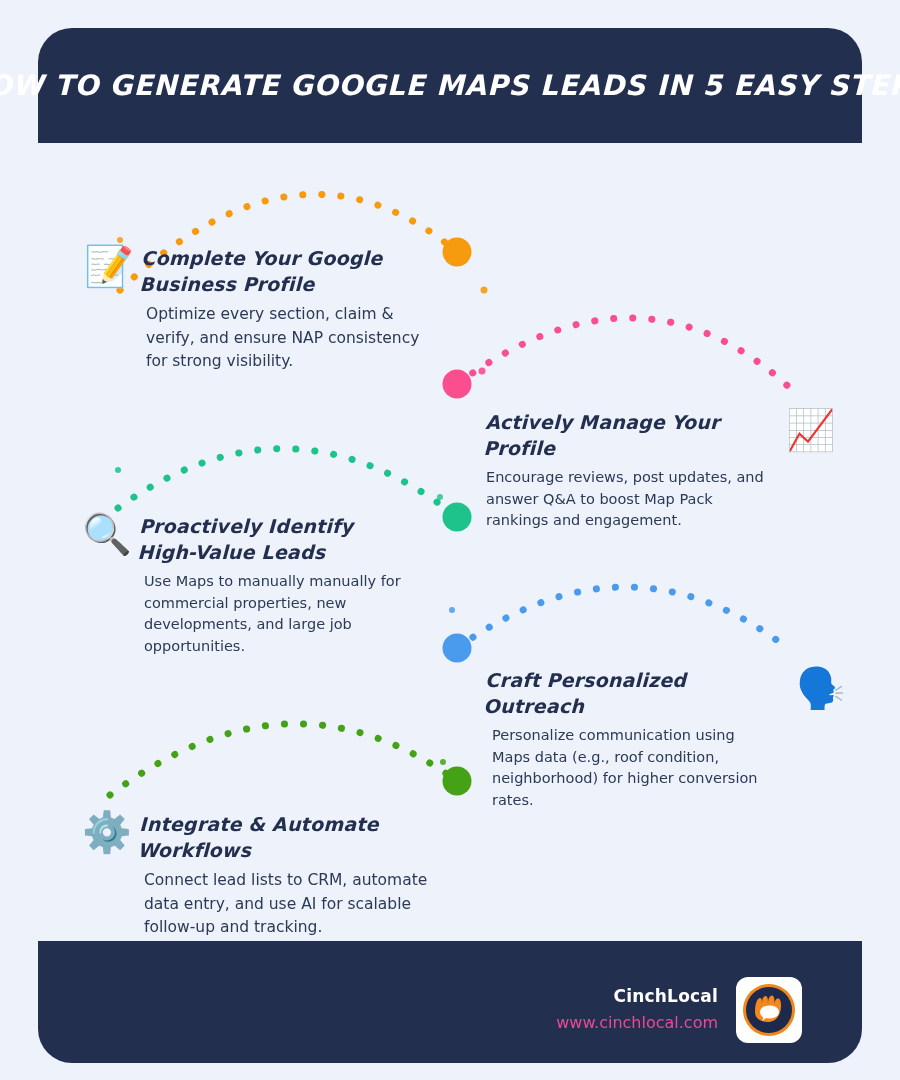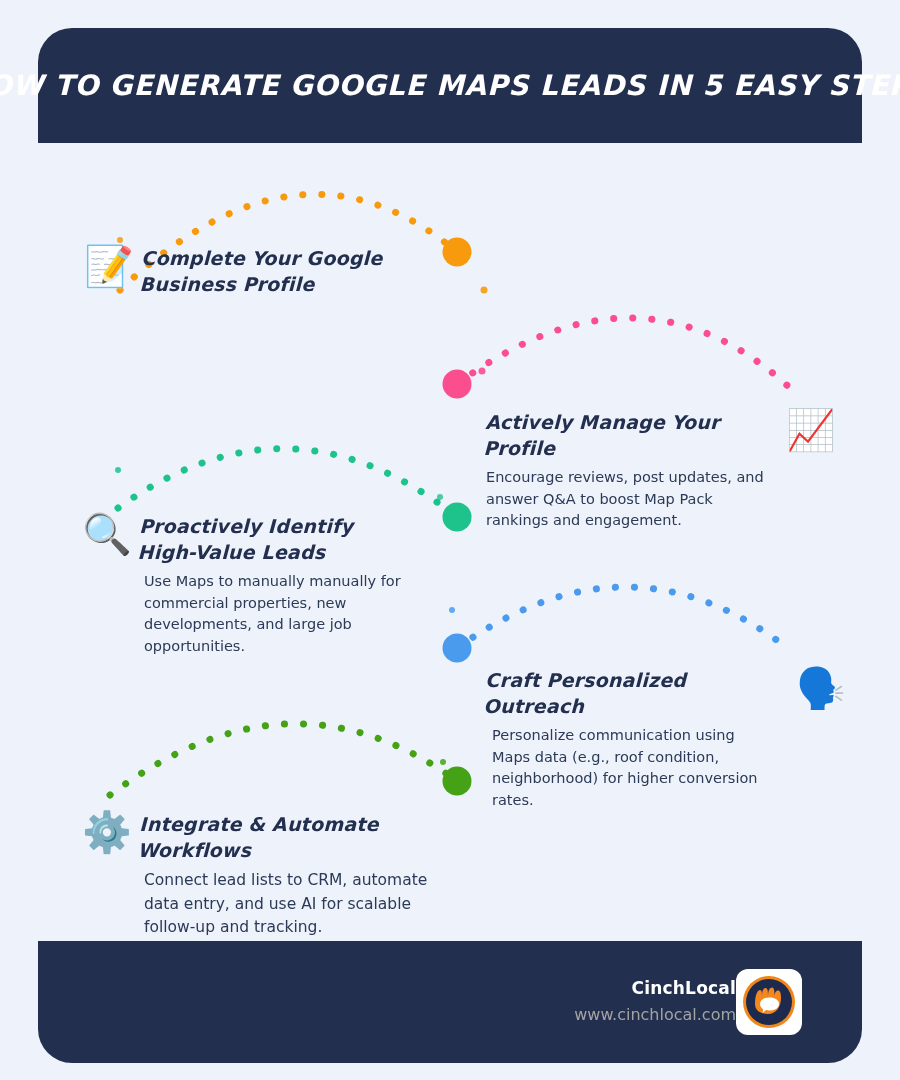--- a/index.html
+++ b/index.html
@@ -50,40 +50,41 @@
     left: 38px;
     top: 941px;
     width: 824px;
     height: 122px;
     background: #232f4e;
     border-radius: 0 0 34px 34px;
   }
   .footer-inner {
     position: absolute;
     right: 60px;
-    top: 0;
+    top: 8px;
     height: 122px;
     display: flex;
     align-items: center;
+    gap: 18px;
   }
   .footer-text {
     text-align: right;
     color: #ffffff;
   }
   .footer-brand {
     font-size: 17px;
     font-weight: 700;
     letter-spacing: 0.2px;
     line-height: 1.5;
   }
   .footer-url {
     font-size: 16px;
     font-weight: 400;
     line-height: 1.6;
-    color: #a3a3a3;
+    color: #ec4899;
   }
   .logo-tile {
     width: 66px;
     height: 66px;
     background: #ffffff;
     border-radius: 12px;
     display: flex;
     align-items: center;
     justify-content: center;
   }
@@ -171,20 +172,21 @@
     <path d="M 110 795 Q 290 660 457 781" fill="none" stroke="#45A216" stroke-width="7" stroke-linecap="round" stroke-dasharray="0.1 19"></path>
     <circle cx="457" cy="781" r="14.5" fill="#45A216"></circle>
     <circle cx="443" cy="762" r="3" fill="#45A216" opacity="0.85"></circle>
   </svg>
 
   <div class="step" style="left:84px; top:246px; width:350px;">
     <div class="step-head">
       <span class="step-icon">📝</span>
       <h3 class="step-title" style="width:248px;">Complete Your Google Business Profile</h3>
     </div>
+    <p class="step-body" style="margin-left:62px; width:288px;">Optimize every section, claim &amp; verify, and ensure NAP consistency for strong visibility.</p>
   </div>
 
   <div class="step" style="left:486px; top:410px; width:350px;">
     <div class="step-head right-icon">
       <h3 class="step-title" style="width:auto;">Actively Manage Your Profile</h3>
       <span class="step-icon">📈</span>
     </div>
     <p class="step-body small" style="margin-left:0; width:278px;">Encourage reviews, post updates, and answer Q&amp;A to boost Map Pack rankings and engagement.</p>
   </div>
 

